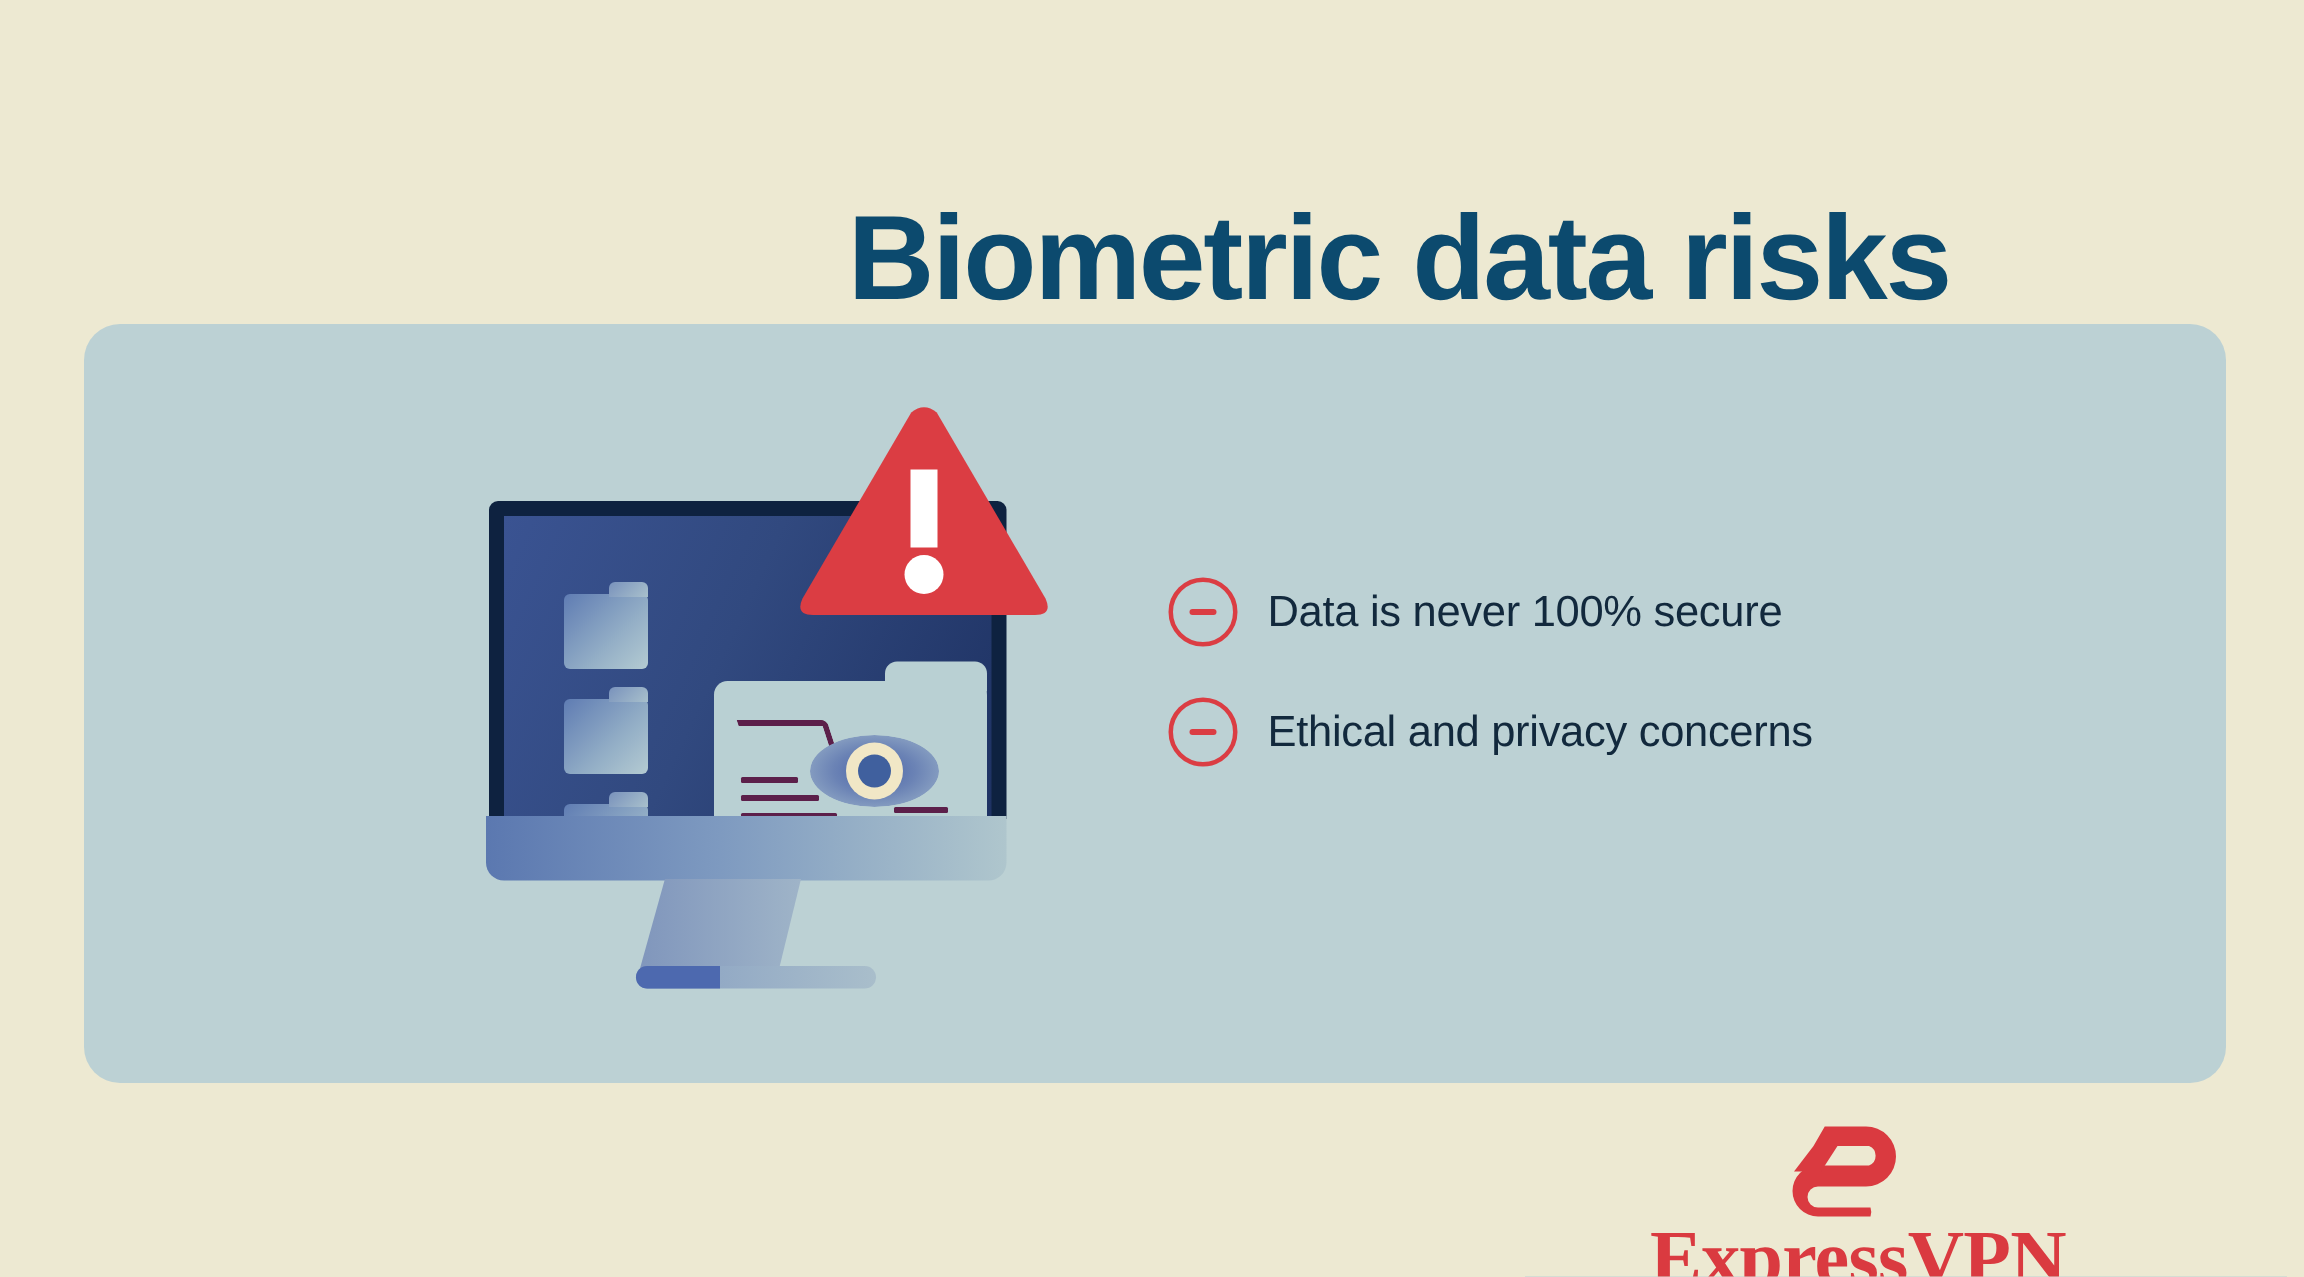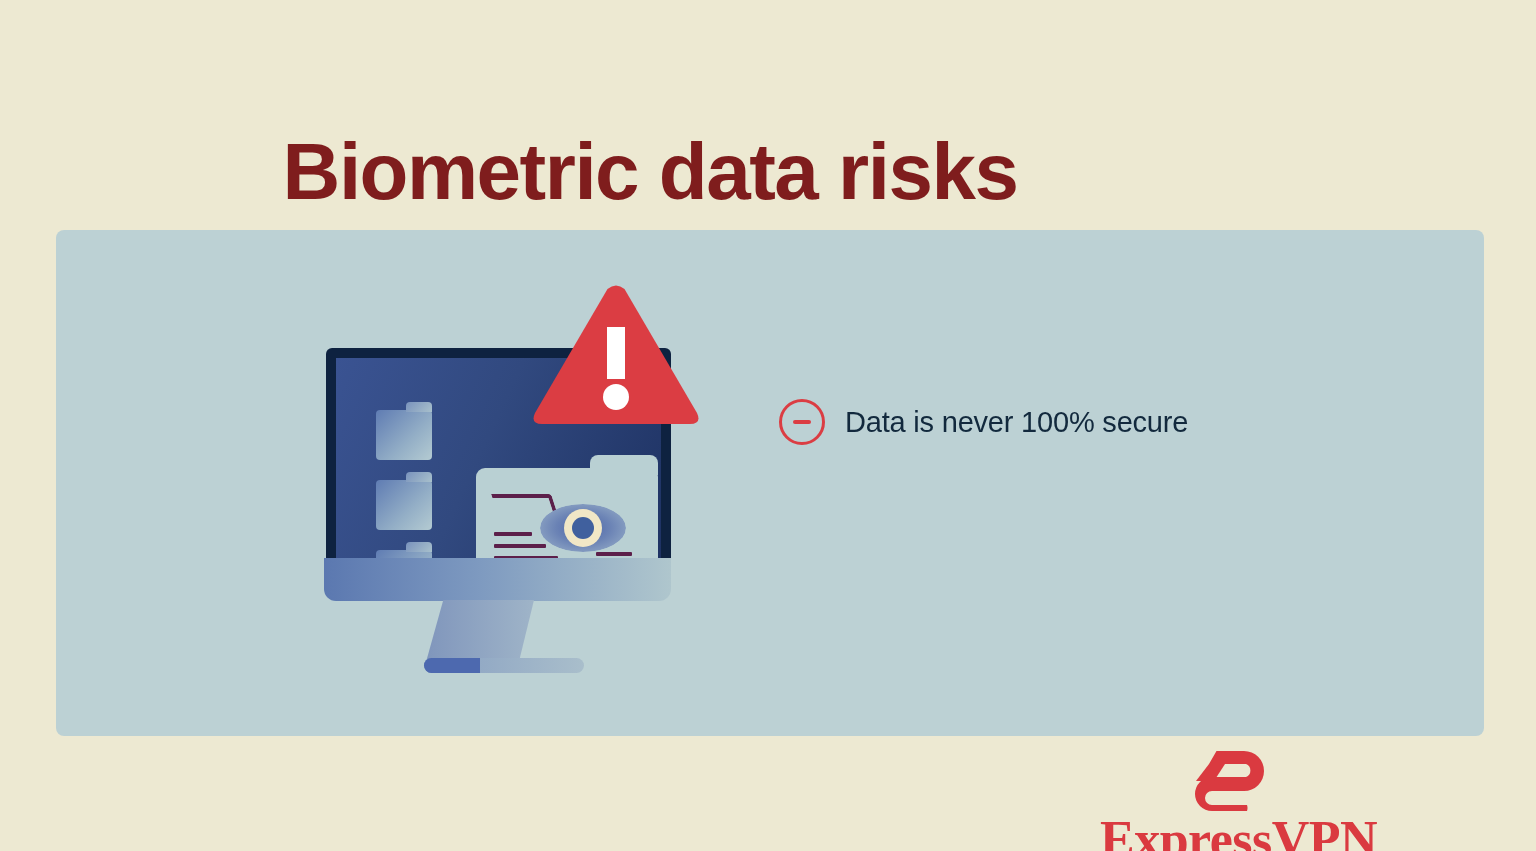--- a/index.html
+++ b/index.html
@@ -14,37 +14,37 @@
     overflow: hidden;
     position: relative;
   }
 
   
   .page-title {
     position: absolute;
     left: 0;
     top: 78px;
     width: 1300px;
-    text-align: center;
+    text-align: right;
     font-size: 80px;
     font-weight: bold;
     letter-spacing: -1.5px;
-    color: #7f1d1d;
+    color: #0c4a6e;
     line-height: 1;
   }
 
   
   .card {
     position: absolute;
     left: 56px;
-    top: 230px;
+    top: 216px;
     width: 1428px;
     height: 506px;
     background: #BCD1D4;
-    border-radius: 8px;
+    border-radius: 24px;
     text-align: right;
   }
 
   
   .illustration {
     position: absolute;
     left: 200px;
     top: 10px;
     width: 500px;
     height: 460px;
@@ -333,20 +333,24 @@
   </div>
 
   <div class="bullets">
 
     <div class="bullet-row">
       <span class="bullet-icon"></span>
       <span class="bullet-label">Data is never 100% secure</span>
     </div>
 
 
+    <div class="bullet-row">
+      <span class="bullet-icon"></span>
+      <span class="bullet-label">Ethical and privacy concerns</span>
+    </div>
 
   </div>
 
 </div>
 
 <div class="logo">
   <span class="logo-mark">
     <svg width="78" height="66" viewBox="0 0 78 66" xmlns="http://www.w3.org/2000/svg">
       <path d="M24.5 3 H52 A20 20 0 0 1 52 43 H20 A7 7 0 0 0 20 57 H55 A9 9 0 0 1 55 63 H20 A17 17 0 0 1 20 29 H54 A7 7 0 0 0 54 16 H17 Z" fill="#DA3A40"></path>
       <path d="M17 16 H33 L22 33 H4 Z" fill="#DA3A40"></path>

